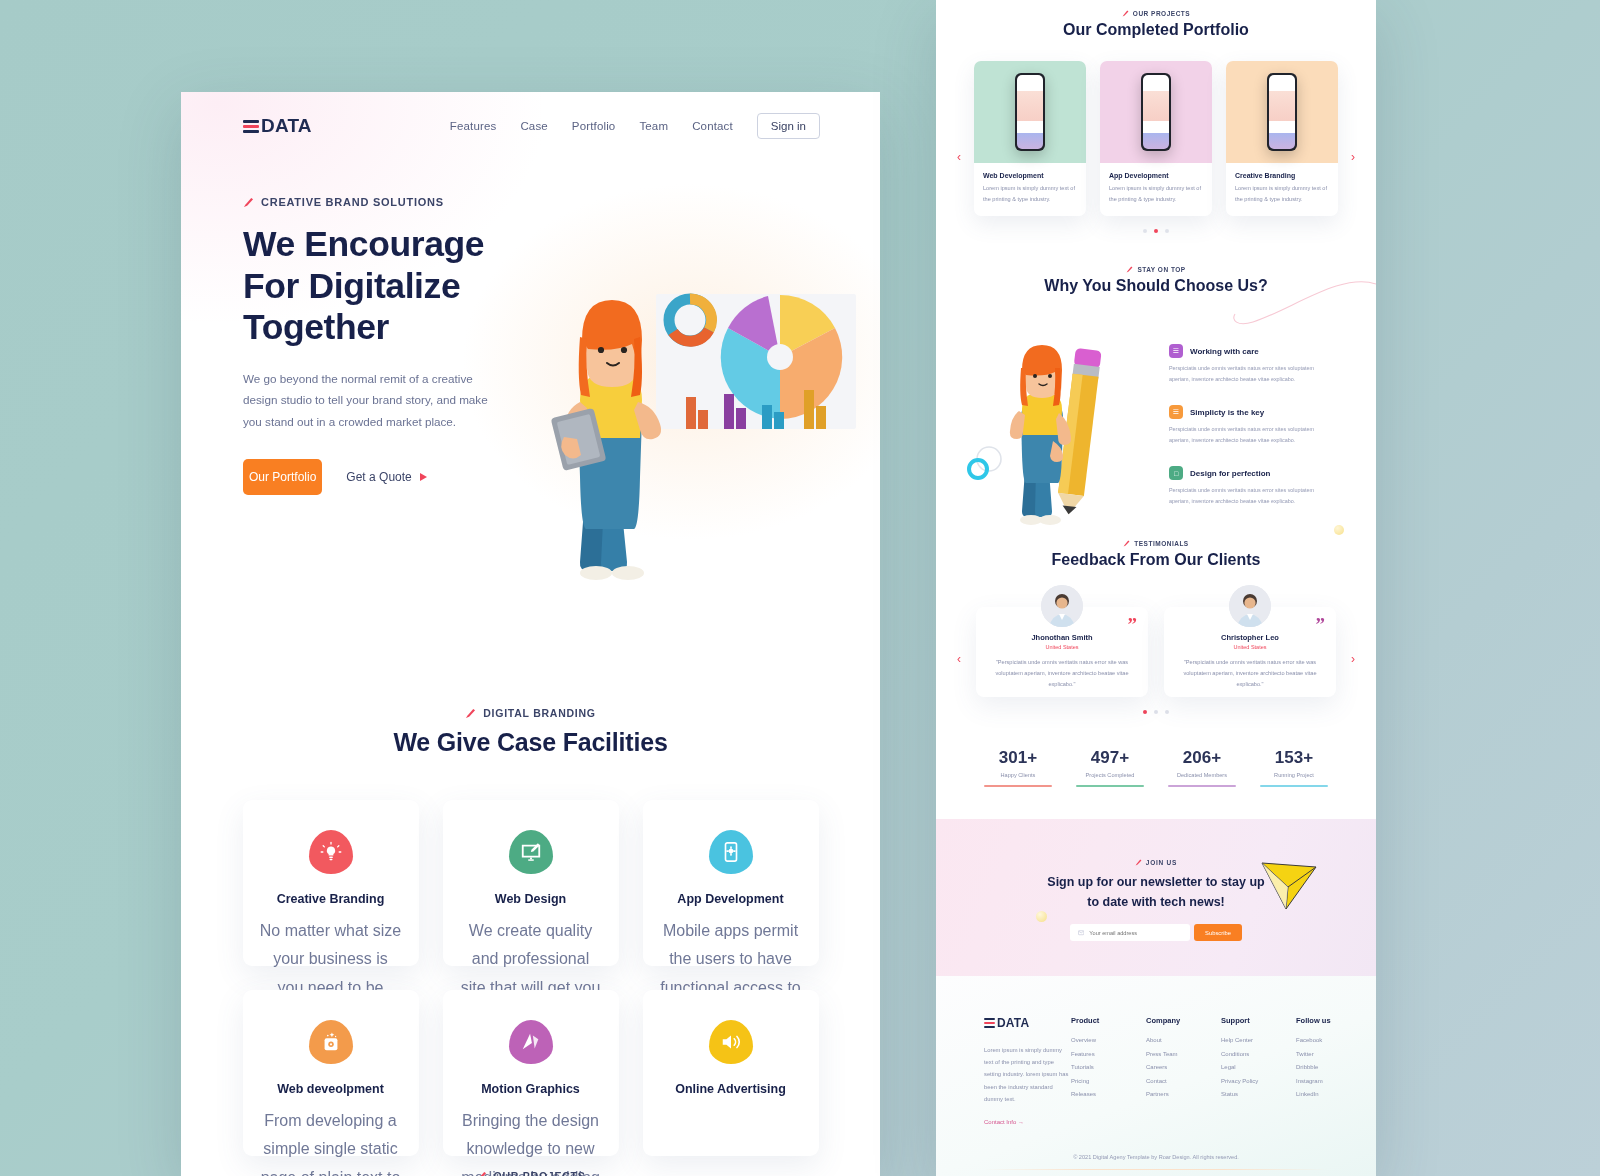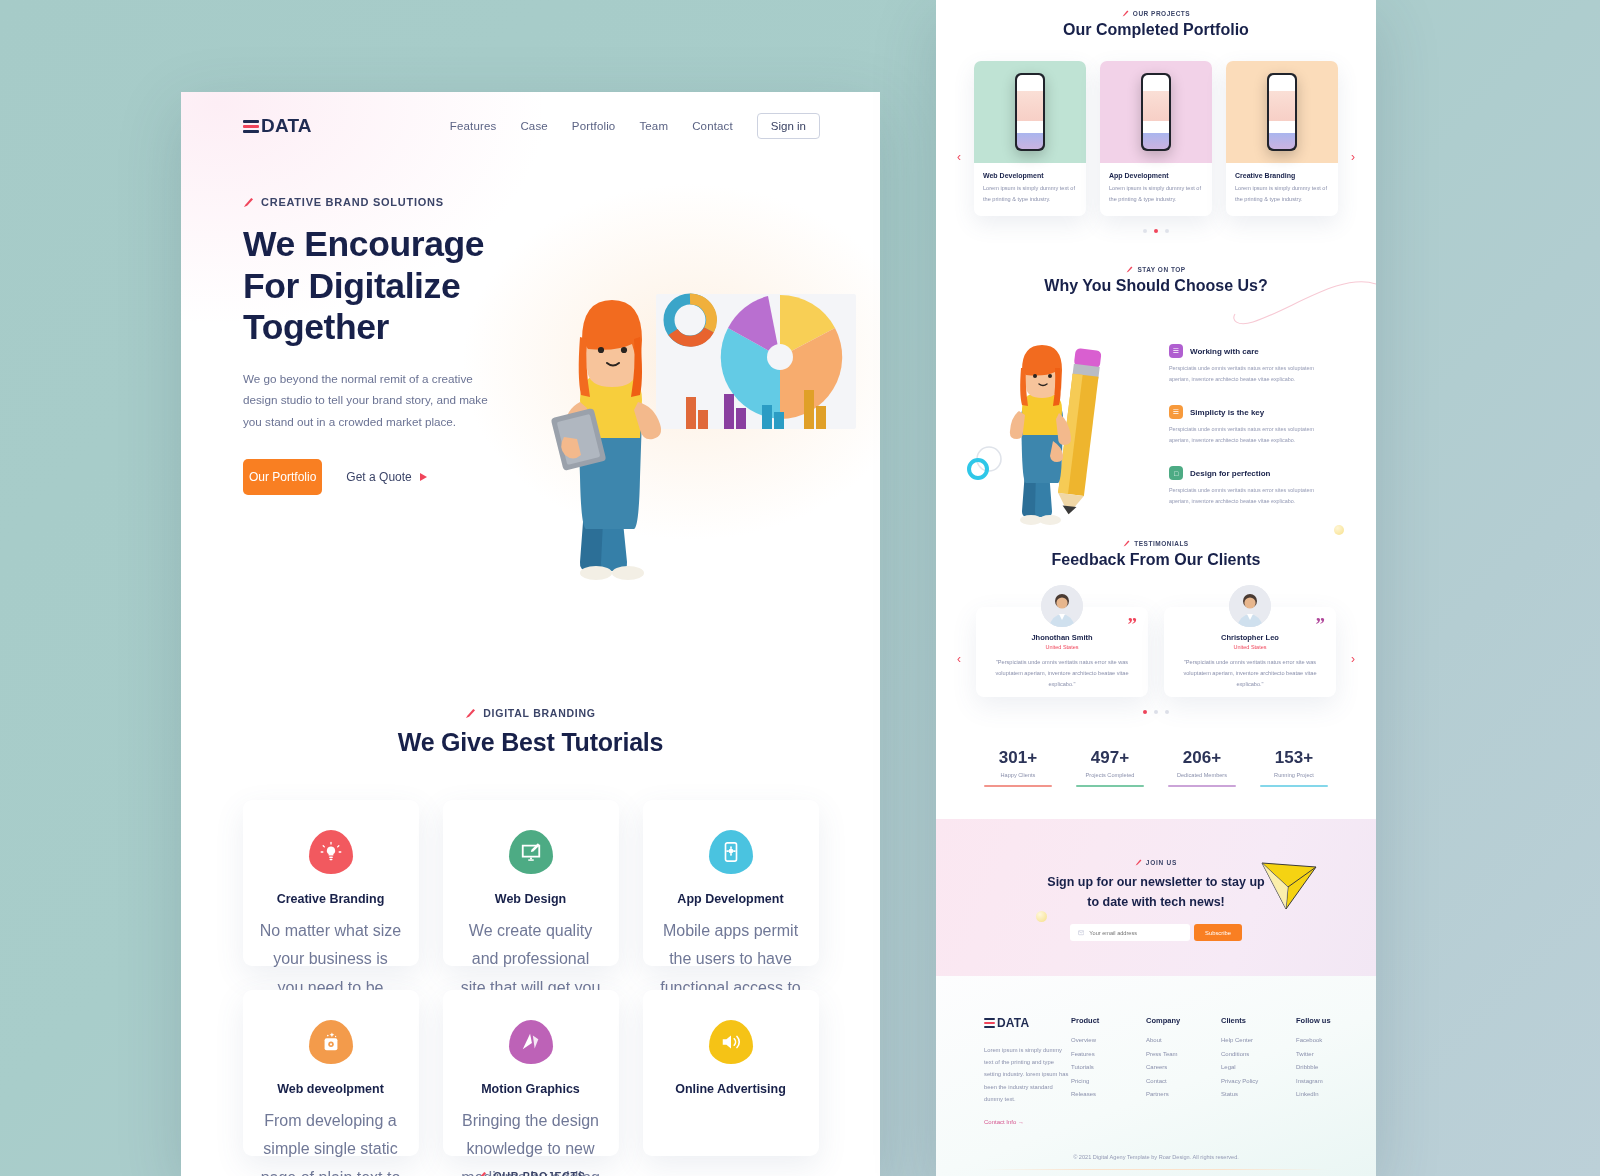--- a/index.html
+++ b/index.html
@@ -269,21 +269,21 @@
   </div>
 
   <div class="facilities">
     <div class="sec-head">
       <div class="eyebrow">
         <svg class="brush" viewBox="0 0 12 12">
           <path d="M1 11 L3 8 L9 1 L11 2.5 L4.5 9.5 Z" fill="#f0455b"></path>
         </svg>
         <span>DIGITAL BRANDING</span>
       </div>
-      <h2>We Give Best Tutorials</h2>
+      <h2>We Give Case Facilities</h2>
     </div>
     <div class="cards">
 
       <div class="card">
         <div class="ico" style="background:#f2595f">
           <svg width="22" height="22" viewBox="0 0 24 24" fill="#fff">
                 <path d="M12 6a4.5 4.5 0 0 0-2.6 8.2v1.6h5.2v-1.6A4.5 4.5 0 0 0 12 6z"></path>
                 <rect x="10" y="17" width="4" height="1.6" rx=".6"></rect>
                 <rect x="10.4" y="19.4" width="3.2" height="1.5" rx=".6"></rect>
                 <rect x="11.3" y="0.8" width="1.4" height="3.2" rx=".7"></rect>
@@ -632,21 +632,21 @@
         </div>
         <div class="fcol">
           <h5>Company</h5>
           <a href="#">About</a>
           <a href="#">Press Team</a>
           <a href="#">Careers</a>
           <a href="#">Contact</a>
           <a href="#">Partners</a>
         </div>
         <div class="fcol">
-          <h5>Clients</h5>
+          <h5>Support</h5>
           <a href="#">Help Center</a>
           <a href="#">Conditions</a>
           <a href="#">Legal</a>
           <a href="#">Privacy Policy</a>
           <a href="#">Status</a>
         </div>
         <div class="fcol">
           <h5>Follow us</h5>
           <a href="#">Facebook</a>
           <a href="#">Twitter</a>

